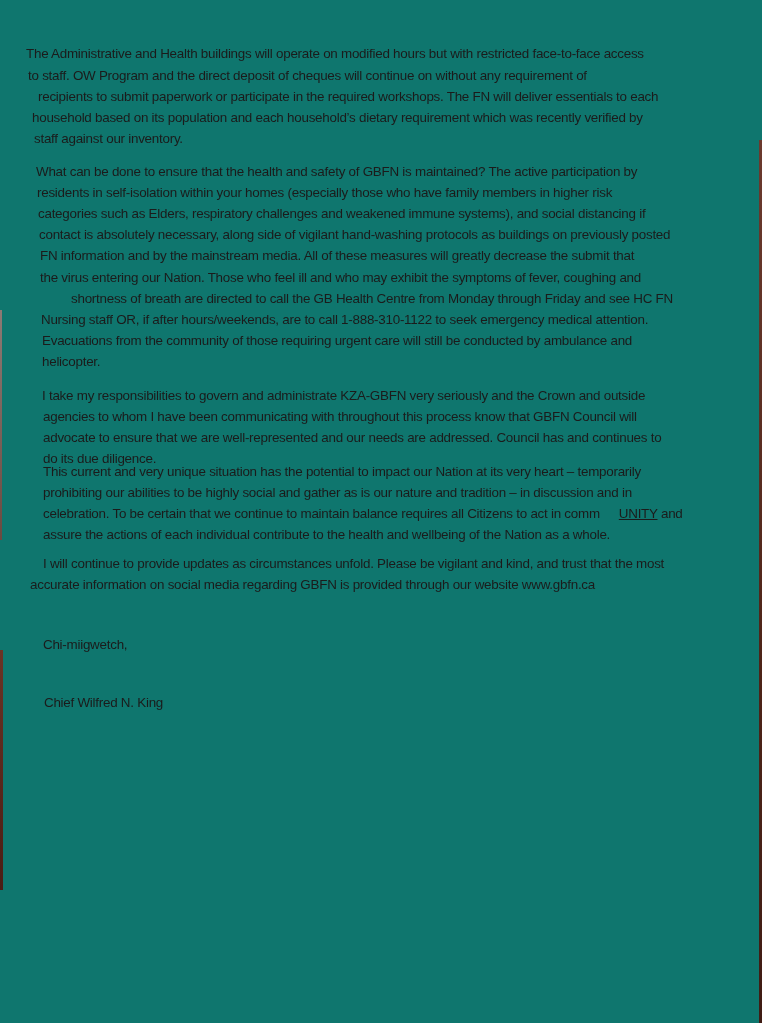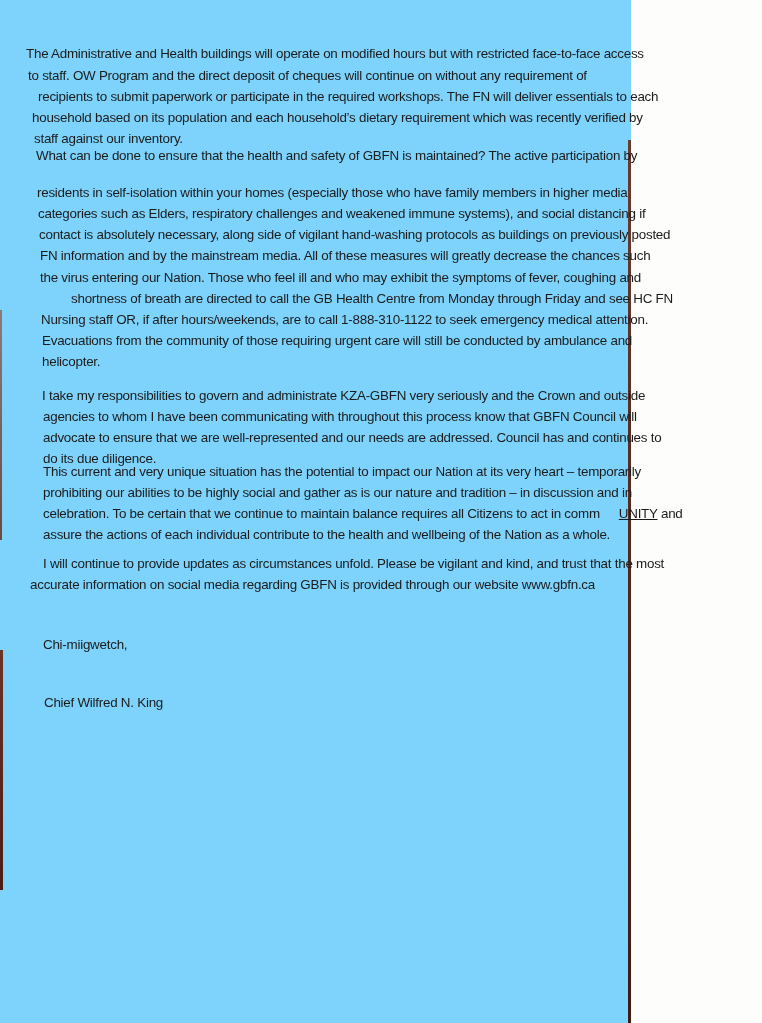--- a/index.html
+++ b/index.html
@@ -3,22 +3,22 @@
 <meta charset="utf-8">
 <style>
   html, body { margin: 0; padding: 0; }
   body {
     width: 762px; height: 1023px; position: relative; overflow: hidden;
     background: #fdfdfc;
     font-family: "Liberation Sans", "DejaVu Sans", sans-serif;
     color: #1b1b1b;
   }
   .page {
-    position: absolute; left: 0; top: 0; width: 631px; height: 1023px;
-    background: #7dd3fc;
+    position: absolute; left: 0; top: 0; width: 762px; height: 1023px;
+    background: #0f766e;
   }
   .edge-right {
     position: absolute; right: 0; top: 140px; width: 3px; height: 883px;
     background: linear-gradient(to bottom, #6b3a2e 0%, #4d2418 60%, #3f1c14 100%);
   }
   .edge-left {
     position: absolute; left: 0; top: 310px; width: 2px; height: 230px;
     background: linear-gradient(to bottom, #8d7a74 0%, #6b4a40 100%);
   }
   .edge-left-2 {
@@ -41,25 +41,25 @@
 
   <div>
     <div class="line" style="left:26px;top:44px;">The Administrative and Health buildings will operate on modified hours but with restricted face-to-face access</div>
     <div class="line" style="left:28px;top:66px;">to staff.  OW Program and the direct deposit of cheques will continue on without any requirement of</div>
     <div class="line" style="left:30px;top:87px;margin-left:8px;">recipients to submit paperwork or participate in the required workshops. The FN will deliver essentials to each</div>
     <div class="line" style="left:32px;top:108px;">household based on its population and each household’s dietary requirement which was recently verified by</div>
     <div class="line" style="left:34px;top:129px;text-align:center;">staff against our inventory.</div>
   </div>
 
   <div>
-    <div class="line" style="left:36px;top:146px;">What can be done to ensure that the health and safety of GBFN is maintained? The active participation by</div>
-    <div class="line" style="left:37px;top:183px;">residents in self-isolation within your homes (especially those who have family members in higher media</div>
+    <div class="line" style="left:36px;top:162px;">What can be done to ensure that the health and safety of GBFN is maintained? The active participation by</div>
+    <div class="line" style="left:37px;top:183px;">residents in self-isolation within your homes (especially those who have family members in higher risk</div>
     <div class="line" style="left:38px;top:204px;">categories such as Elders, respiratory challenges and weakened immune systems), and social distancing if</div>
     <div class="line" style="left:39px;top:225px;">contact is absolutely necessary, along side of vigilant hand-washing protocols as buildings on previously posted</div>
-    <div class="line" style="left:40px;top:246px;">FN information and by the mainstream media.  All of these measures will greatly decrease the chances such</div>
+    <div class="line" style="left:40px;top:246px;">FN information and by the mainstream media.  All of these measures will greatly decrease the submit that</div>
     <div class="line" style="left:40px;top:268px;">the virus entering our Nation. Those who feel ill and who may exhibit the symptoms of fever, coughing and</div>
     <div class="line" style="left:59px;top:289px;margin-left:12px;">shortness of breath are directed to call the GB Health Centre from Monday through Friday and see HC FN</div>
     <div class="line" style="left:41px;top:310px;">Nursing staff OR, if after hours/weekends, are to call 1-888-310-1122 to seek emergency medical attention.</div>
     <div class="line" style="left:42px;top:331px;">Evacuations from the community of those requiring urgent care will still be conducted by ambulance and</div>
     <div class="line" style="left:42px;top:352px;">helicopter.</div>
   </div>
 
   <div>
     <div class="line" style="left:42px;top:386px;">I take my responsibilities to govern and administrate KZA-GBFN very seriously and the Crown and outside</div>
     <div class="line" style="left:43px;top:407px;">agencies to whom I have been communicating with throughout this process know that GBFN Council will</div>

